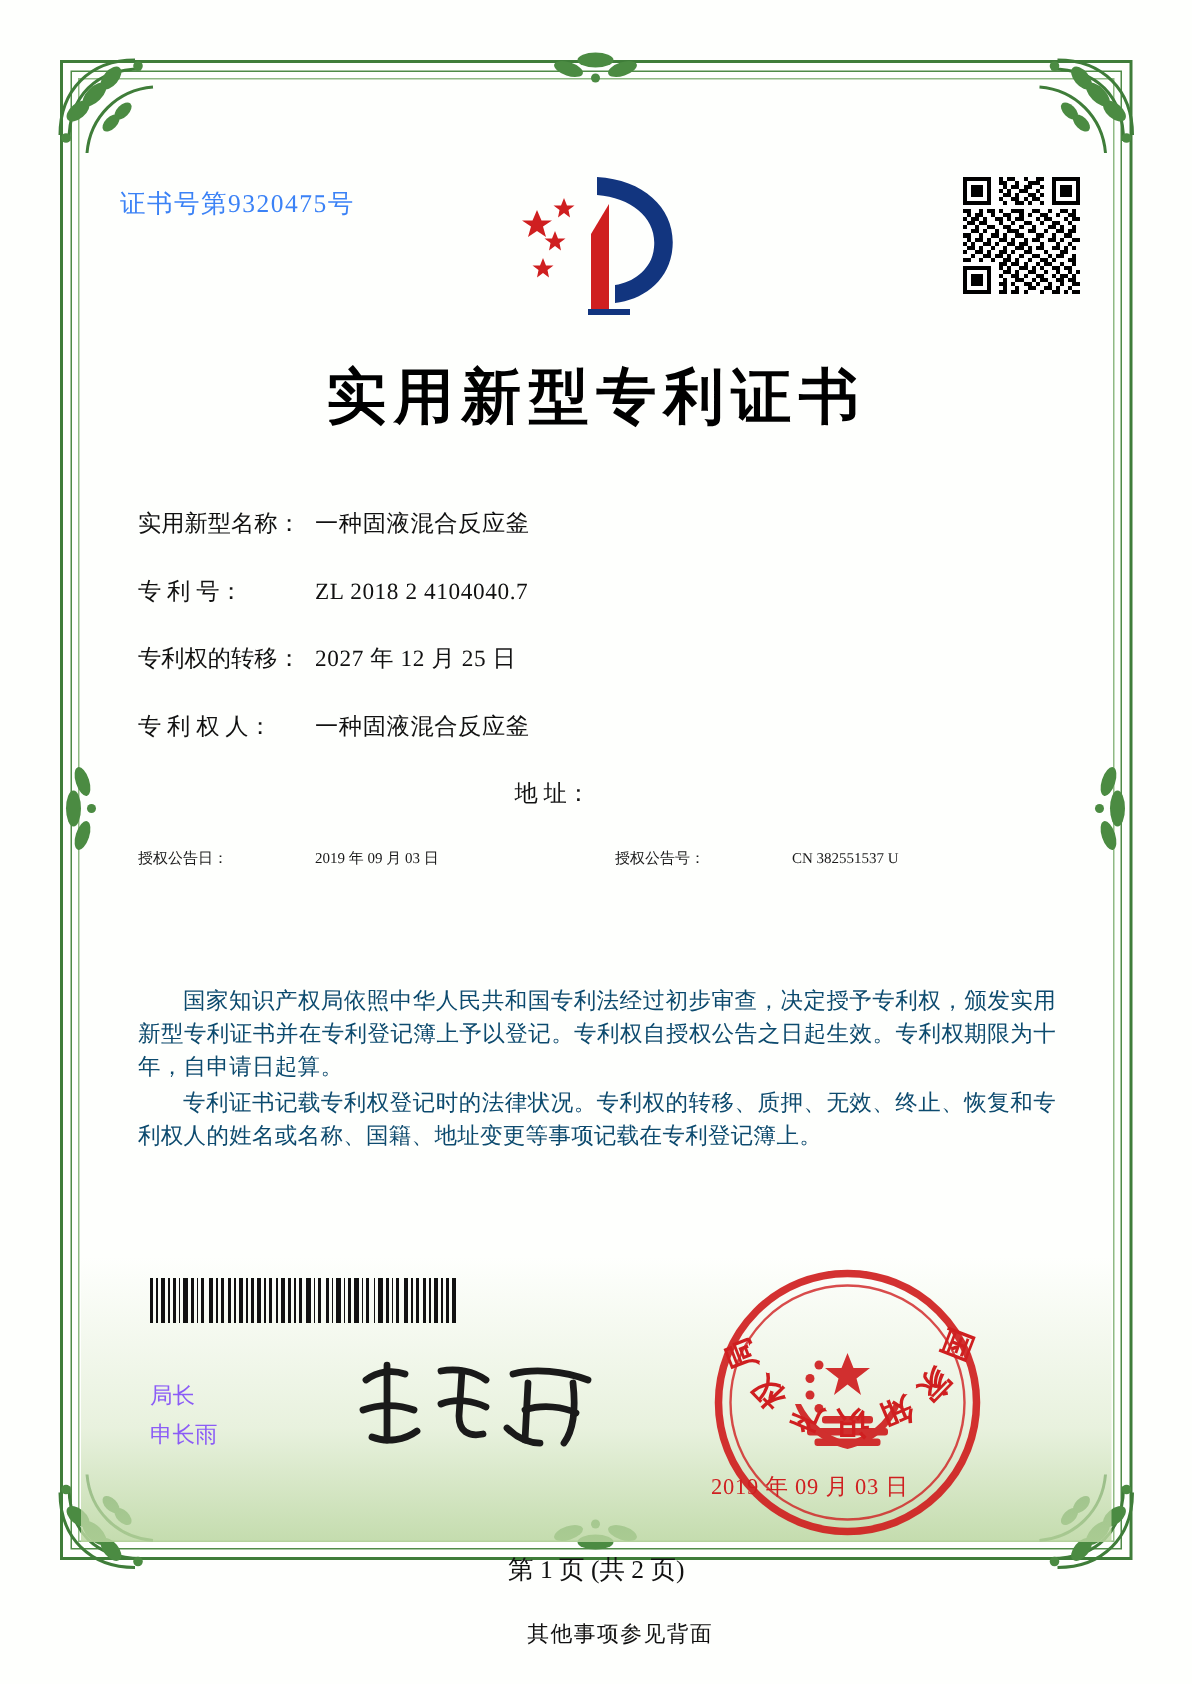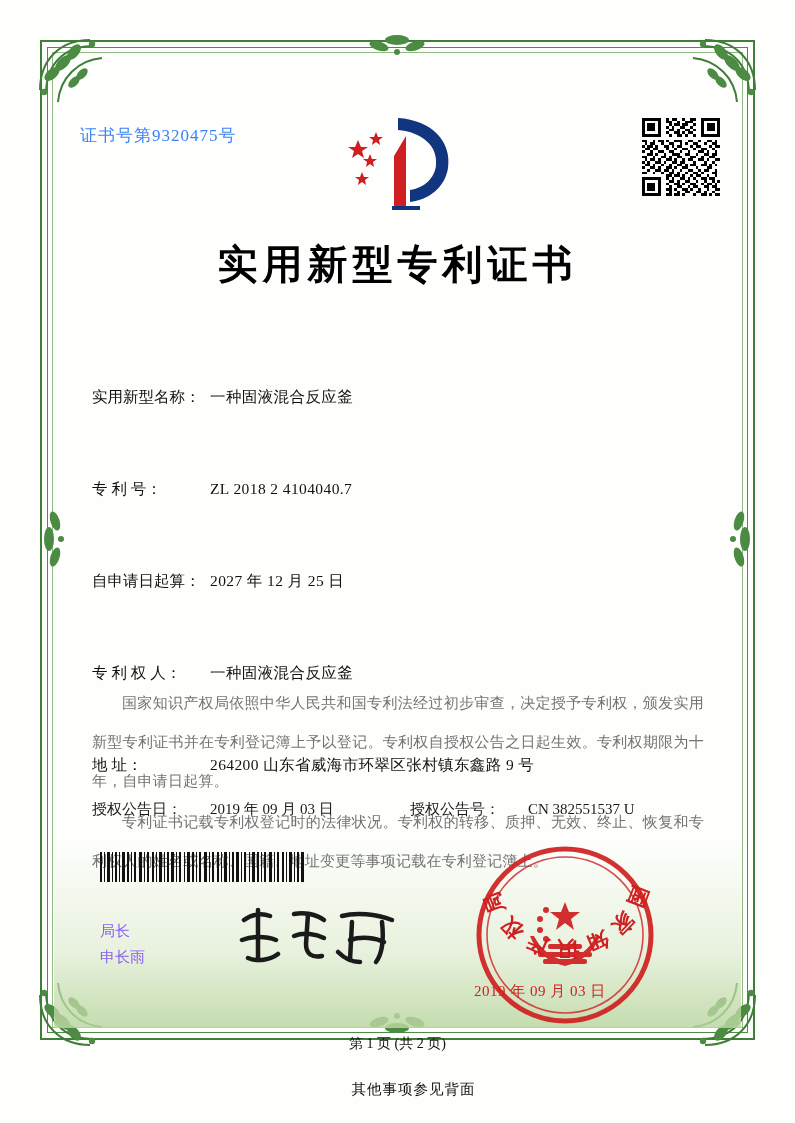--- a/index.html
+++ b/index.html
@@ -124,45 +124,44 @@
     justify-content: center;
   }
   .row .lab {
     flex: 0 0 118px;
     letter-spacing: 0px;
     white-space: nowrap;
   }
   .row .val {
     flex: 1 1 auto;
     letter-spacing: 0.4px;
-    margin-top: 47px;
   }
   .row-split {
     display: flex;
     align-items: flex-end;
-    font-size: 15px;
+    font-size: 10px;
     margin-bottom: 18px;
   }
   .row-split .half {
     display: flex;
     align-items: baseline;
   }
   .row-split .half.first { flex: 0 0 318px; }
   .row-split .lab { flex: 0 0 118px; white-space: nowrap; }
   .row-split .lab2 { flex: 0 0 118px; white-space: nowrap; }
 
   
   .paras {
     position: absolute;
-    left: 92px; top: 684px;
+    left: 92px; top: 657px;
     width: 612px;
     font-size: 15px;
-    line-height: 39px;
+    line-height: 22px;
     text-align: justify;
-    color: #737373;
+    color: #0c4a6e;
   }
   .paras p {
     margin: 0 0 2px 0;
     text-indent: 30px;
     letter-spacing: 0.2px;
   }
 
   
   .barcode {
     position: absolute;
@@ -197,21 +196,21 @@
     color: #cf1f20;
     letter-spacing: 0.5px;
   }
 
   
   .page-num {
     position: absolute;
     left: 0; top: 1035px;
     width: 795px;
     text-align: center;
-    font-size: 14px;
+    font-size: 17px;
     color: #111;
   }
   .footer-note {
     position: absolute;
     left: 16px; top: 1080px;
     width: 795px;
     text-align: center;
     font-size: 14.5px;
     color: #111;
     letter-spacing: 1px;
@@ -554,30 +553,29 @@
   <div class="fields">
     <div class="row">
       <span class="lab">实用新型名称：</span>
       <span class="val">一种固液混合反应釜</span>
     </div>
     <div class="row">
       <span class="lab">专    利    号：</span>
       <span class="val">ZL 2018 2 4104040.7</span>
     </div>
     <div class="row">
-      <span class="lab">自申请日起算：</span>
+      <span class="lab">专利权的转移：</span>
       <span class="val">2027 年 12 月 25 日</span>
     </div>
     <div class="row">
       <span class="lab">专  利  权  人：</span>
       <span class="val">一种固液混合反应釜</span>
     </div>
     <div class="row">
       <span class="lab">地          址：</span>
-      <span class="val">264200 山东省威海市环翠区张村镇东鑫路 9 号</span>
     </div>
     <div class="row-split">
       <span class="half first">
         <span class="lab">授权公告日：</span>
         <span class="val">2019 年 09 月 03 日</span>
       </span>
       <span class="half">
         <span class="lab2">授权公告号：</span>
         <span class="val">CN 382551537 U</span>
       </span>

